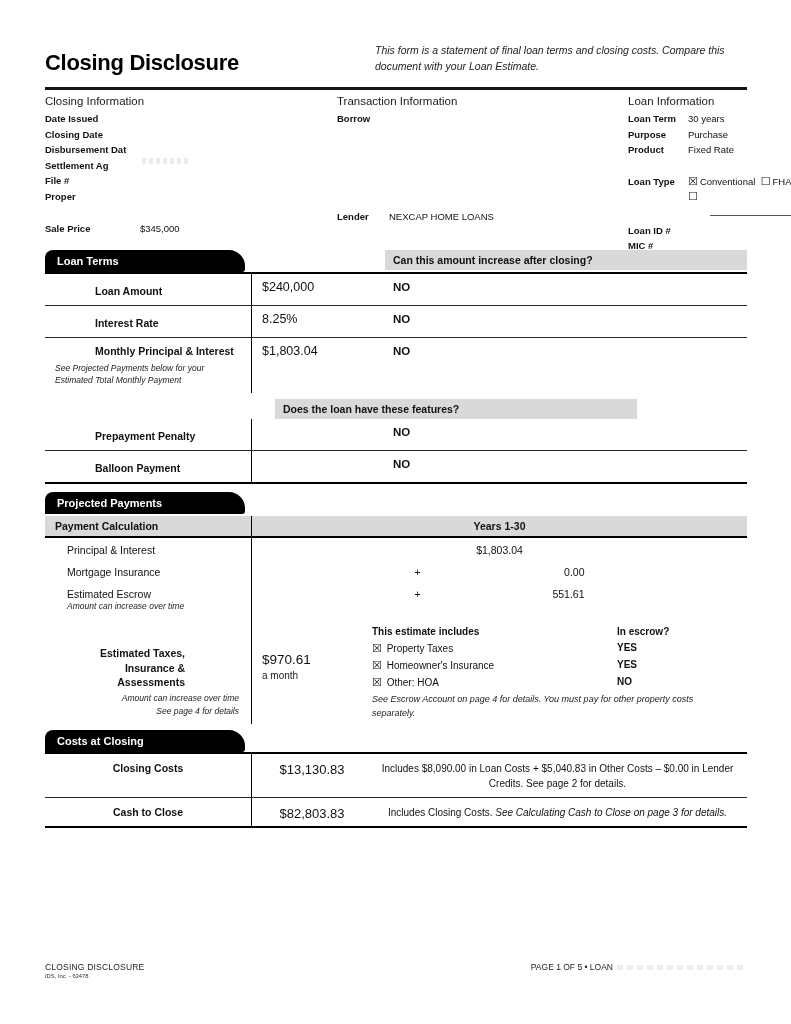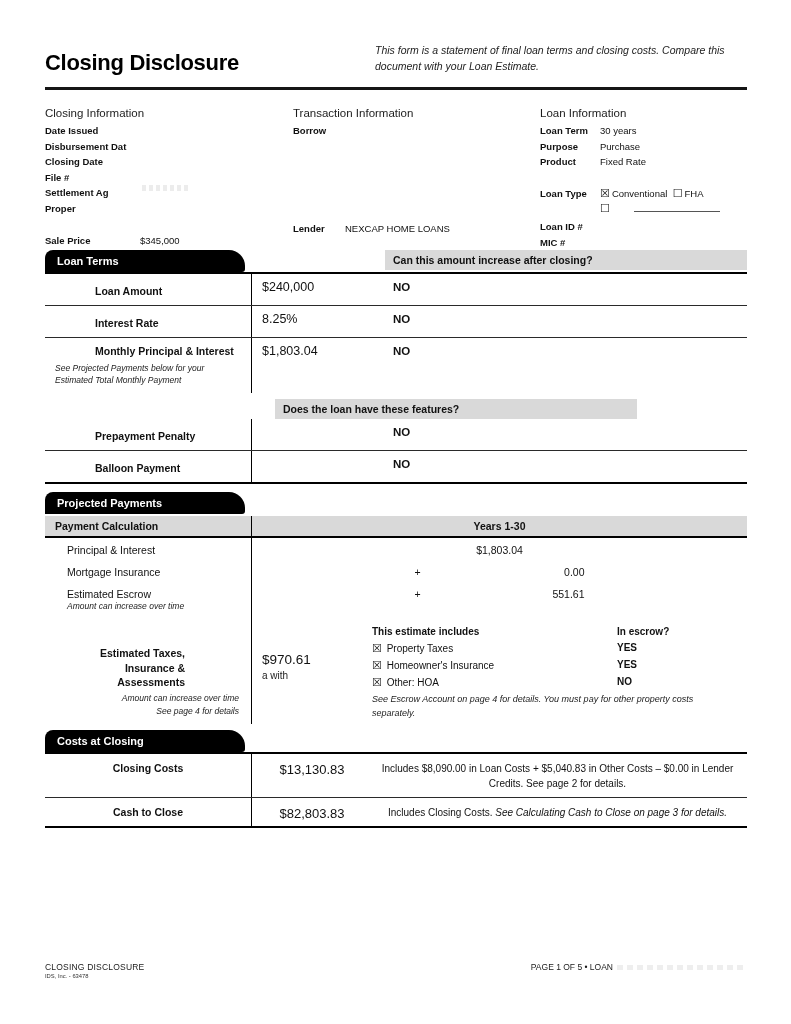--- a/index.html
+++ b/index.html
@@ -10,21 +10,21 @@
   }
   .content { position:absolute; left:45px; top:0; width:702px; }
 
   
   .hdr { display:flex; justify-content:space-between; margin-top:42px; align-items:flex-start; }
   .hdr h1 { font-size:22px; font-weight:bold; letter-spacing:-0.3px; color:#000; margin-top:8px; }
   .hdr .sub { width:372px; font-style:italic; font-size:10.5px; line-height:1.55; color:#222; }
   .rule-thick { border-top:3px solid #151515; margin-top:11px; }
 
   
-  .info { display:grid; grid-template-columns:248px 247px 1fr; padding-top:17px; height:152px; font-size:9.5px; }
+  .info { display:grid; grid-template-columns:248px 247px 1fr; padding-top:5px; height:152px; font-size:9.5px;gap:44px; }
   .info h2 { font-size:11.5px; font-weight:400; color:#1c1c1c; margin-bottom:4px; }
   .irow { display:flex; line-height:15.6px; }
   .irow .lbl { font-weight:bold; width:95px; flex:none; }
   .irow .lbl.narrow { width:52px; }
   .irow .val { font-weight:400; }
   .gap { height:16px; }
   .smudge { display:inline-block; width:48px; height:6px; margin-left:2px;
             background:repeating-linear-gradient(90deg,#ececec 0 4px,#fff 4px 7px); vertical-align:middle; }
   .cb { font-size:11px; margin-right:2px; }
   .blankline { display:inline-block; width:86px; border-bottom:1.2px solid #555; height:9px; margin-left:22px; }
@@ -108,31 +108,31 @@
     </div>
     <div class="rule-thick"></div>
 
     <div class="info">
       <div>
         <h2>Closing Information</h2>
         <div class="irow">
             <span class="lbl">Date Issued</span>
           </div>
         <div class="irow">
+            <span class="lbl">Closing Date</span>
+          </div>
+        <div class="irow">
             <span class="lbl">Disbursement Dat</span>
-          </div>
-        <div class="irow">
-            <span class="lbl">Closing Date</span>
-          </div>
-        <div class="irow">
-            <span class="lbl">File #</span>
           </div>
         <div class="irow">
             <span class="lbl">Settlement Ag</span>
             <span class="smudge"></span>
+          </div>
+        <div class="irow">
+            <span class="lbl">File #</span>
           </div>
         <div class="irow">
             <span class="lbl">Proper</span>
           </div>
         <div class="gap"></div>
         <div class="irow">
           <span class="lbl">Sale Price</span>
           <span class="val">$345,000</span>
         </div>
       </div>
@@ -263,21 +263,21 @@
     <div class="tax">
       <div class="c1">
         <div class="rlabel" style="width:130px">Estimated Taxes, Insurance &amp; Assessments</div>
         <div class="rnote">
           <div>Amount can increase over time</div>
           <div>See page 4 for details</div>
         </div>
       </div>
       <div class="c2">
         <div class="amt">$970.61</div>
-        <div class="permo">a with</div>
+        <div class="permo">a month</div>
       </div>
       <div class="c3">
         <div class="tax-grid">
           <div class="bold">This estimate includes</div>
           <div class="bold">In escrow?</div>
 
           <div><span class="cb">☒</span> <span>Property Taxes</span></div>
           <div class="bold">YES</div>
 
           <div><span class="cb">☒</span> <span>Homeowner's Insurance</span></div>

